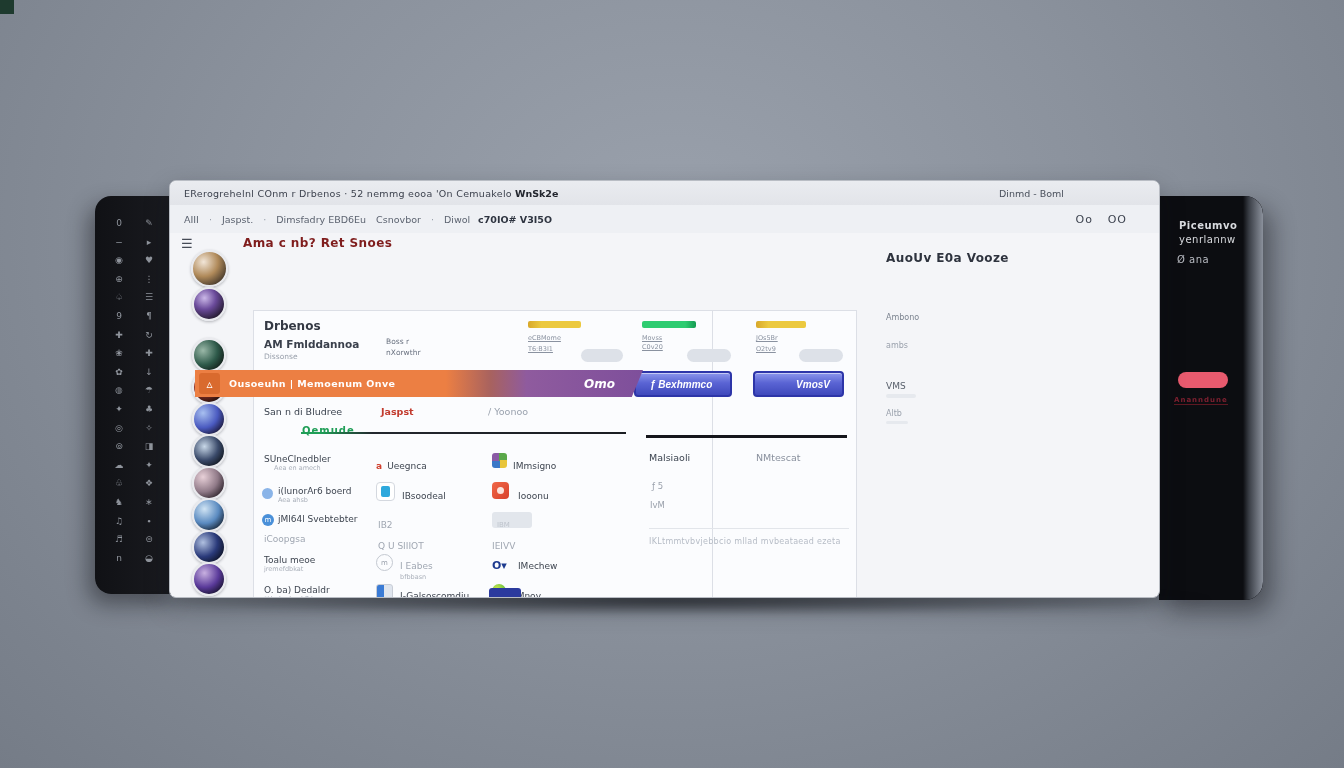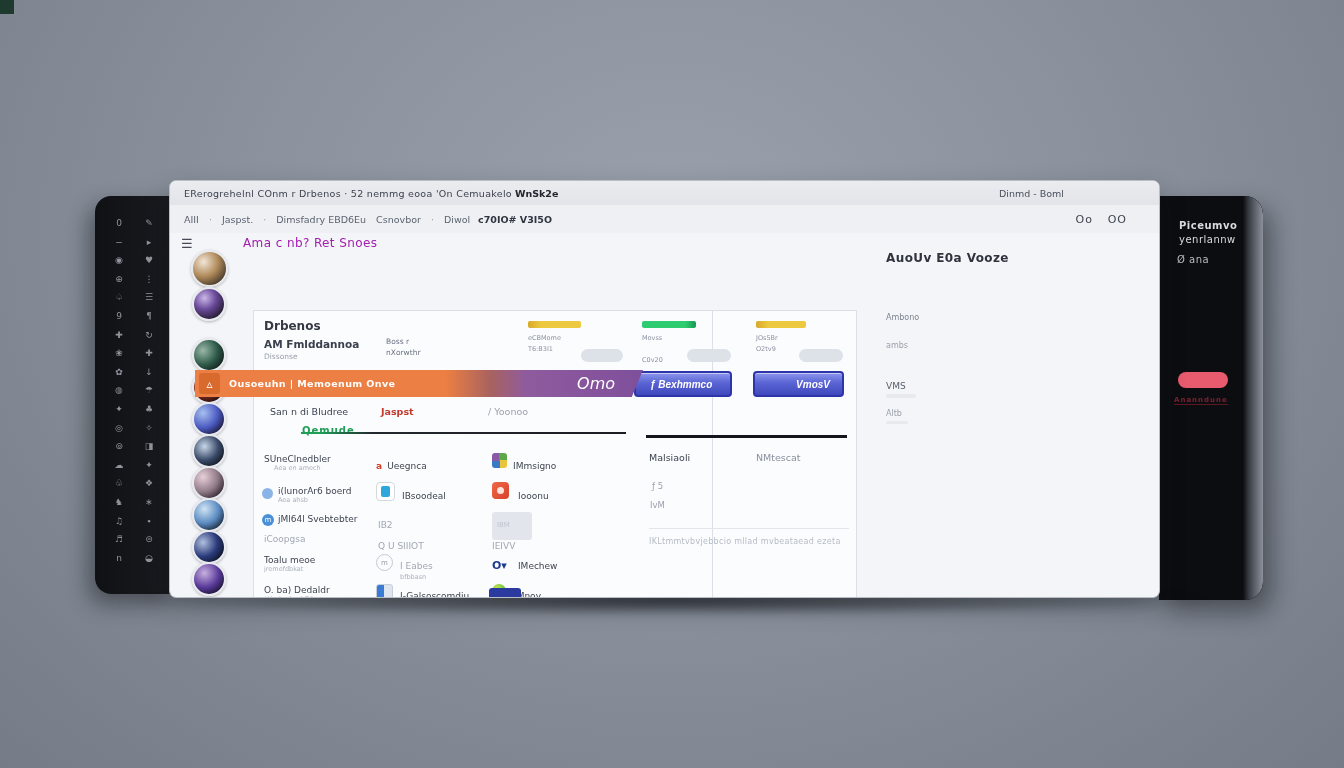--- a/index.html
+++ b/index.html
@@ -34,21 +34,21 @@
   .titlebar .bold{font-weight:bold;color:#23262e;margin-left:3px;}
   .titlebar .rt{position:absolute;right:95px;color:#4a505c;}
   .menubar{position:absolute;left:0;top:24px;width:100%;height:28px;background:#eef0f4;
     border-bottom:1px solid #d8dbe1;display:flex;align-items:center;font-size:9.5px;color:#5c6370;}
   .menubar .mi{margin-left:10px;cursor:default;}
   .menubar .sep{margin-left:10px;color:#9aa0ab;}
   .menubar .hl{margin-left:8px;font-weight:bold;color:#2e3440;}
   .menubar .micon{position:absolute;font-size:11px;color:#3e4450;letter-spacing:1px;cursor:pointer;}
   .content{position:absolute;left:0;top:52px;width:989px;height:364px;background:#f4f5f8;}
   .hamburger{font-size:13px;color:#454b56;cursor:pointer;}
-  .page-title{font-size:12px;font-weight:normal;color:#a21caf;letter-spacing:.4px;}
+  .page-title{font-size:12px;font-weight:bold;color:#7f1d1d;letter-spacing:.4px;}
   
   .avatar{width:30px;height:30px;border-radius:50%;border:2px solid #e9eaee;box-shadow:0 1px 3px rgba(20,24,32,.3);cursor:pointer;}
   .av1{background:radial-gradient(circle at 32% 30%, #f2e6d8 0%, #b08a5a 45%, #3a3026 85%);}
   .av2{background:radial-gradient(circle at 35% 30%, #cbb8e8 0%, #6a4a9a 40%, #1a1420 85%);}
   .av3{background:radial-gradient(circle at 30% 35%, #9ab8a8 0%, #2e5a4a 50%, #101a16 85%);}
   .av4{background:radial-gradient(circle at 35% 30%, #e8a090 0%, #8a2e22 45%, #140c0a 85%);}
   .av5{background:radial-gradient(circle at 30% 30%, #a8c0f0 0%, #4a5ac0 50%, #181430 85%);}
   .av6{background:radial-gradient(circle at 35% 35%, #c8d8e8 0%, #3a4a6a 50%, #0e1218 85%);}
   .av7{background:radial-gradient(circle at 30% 30%, #e8d0d8 0%, #907a88 50%, #2a2028 85%);}
   .av8{background:radial-gradient(circle at 35% 30%, #d0e4f4 0%, #5a8ac0 50%, #142030 85%);}
@@ -57,31 +57,31 @@
   
   .card{left:83px;top:77px;width:602px;height:335px;background:#fbfcfe;border:1px solid #dcdfe6;}
   .card-divider{left:458px;top:0;width:1px;height:335px;background:#dcdfe6;}
   .sec-title{font-size:12px;font-weight:bold;color:#343944;}
   .u-name{font-size:10.5px;font-weight:bold;color:#3a404c;}
   .u-sub{font-size:7.5px;color:#9aa1ac;}
   .meta{font-size:7.5px;color:#6a7280;line-height:11px;}
   .statbar{height:7px;border-radius:2px;}
   .sb-yellow{background:linear-gradient(90deg,#d8a82a 0%,#ecc93f 25%,#ecc93f 100%);}
   .sb-green{background:linear-gradient(90deg,#2ecc71 0%,#2ecc71 80%,#159a52 100%);}
-  .stat-l{font-size:6.5px;color:#8a92a0;line-height:10px;}
+  .stat-l{font-size:6.5px;color:#8a92a0;line-height:10px;text-decoration:underline;}
   .pill{background:#dde1e8;border:none;border-radius:7px;width:42px;height:13px;cursor:pointer;}
   
   .banner{left:25px;top:137px;width:448px;height:27px;cursor:pointer;
     background:linear-gradient(90deg,#ec7f43 0%,#ec7f43 56%,#a8625f 66%,#8f5b9e 74%,#7e4f9b 100%);
     clip-path:polygon(0 0,100% 0,97.5% 100%,0 100%);display:flex;align-items:center;
     box-shadow:0 2px 5px rgba(120,60,20,.35);}
   .banner-ic{width:21px;height:21px;margin-left:4px;background:#d96a2e;border-radius:3px;
     display:flex;align-items:center;justify-content:center;color:#fff;font-size:12px;font-weight:bold;}
   .banner-tx{color:#fff;font-size:9.5px;font-weight:bold;margin-left:9px;letter-spacing:.4px;}
-  .banner-rt{position:absolute;right:28px;color:#fff;font-size:16px;font-style:italic;font-weight:normal;}
+  .banner-rt{position:absolute;right:28px;color:#fff;font-size:12px;font-style:italic;font-weight:bold;}
   
   .blue-btn{position:absolute;height:26px;border:2px solid #2d35a8;border-radius:4px;cursor:pointer;
     background:linear-gradient(180deg,#8c96ec 0%,#5a64d4 45%,#3f49bc 100%);
     color:#fff;font-size:10px;font-weight:bold;font-style:italic;box-shadow:0 1px 0 rgba(255,255,255,.5) inset;}
   
   .tab{font-size:9.5px;color:#3c4450;cursor:pointer;}
   .tab.red{color:#c23b2e;font-weight:bold;}
   .tab.gray{color:#9aa2ae;}
   .green-label{font-size:10px;font-weight:bold;color:#1f9e57;letter-spacing:1px;}
   .gb-line{height:2px;background:linear-gradient(90deg,#1f9e57 0%,#1f9e57 6%,#23272e 22%,#1a1d22 100%);}
@@ -225,32 +225,32 @@
           <div>nXorwthr</div>
         </div>
 
         <div class="abs statbar sb-yellow" style="left:274px;top:10px;width:53px;"></div>
         <div class="abs stat-l" style="left:274px;top:22px;">eCBMome</div>
         <div class="abs stat-l" style="left:274px;top:33px;">T6:B3I1</div>
         <button class="abs pill" style="left:327px;top:38px;"></button>
 
         <div class="abs statbar sb-green" style="left:388px;top:10px;width:54px;"></div>
         <div class="abs stat-l" style="left:388px;top:22px;">Movss</div>
-        <div class="abs stat-l" style="left:388px;top:44px;">C0v20</div>
+        <div class="abs stat-l" style="left:388px;top:31px;">C0v20</div>
         <button class="abs pill" style="left:433px;top:38px;width:44px;"></button>
 
         <div class="abs statbar sb-yellow" style="left:502px;top:10px;width:50px;"></div>
         <div class="abs stat-l" style="left:502px;top:22px;">JOs5Br</div>
         <div class="abs stat-l" style="left:502px;top:33px;">O2tv9</div>
         <button class="abs pill" style="left:545px;top:38px;width:44px;"></button>
 
         <button class="blue-btn" style="left:380px;top:60px;width:98px;text-align:left;padding-left:14px;">ƒ Bexhmmco</button>
         <button class="blue-btn" style="left:499px;top:60px;width:91px;text-align:right;padding-right:12px;">VmosV</button>
 
-        <div class="abs tab" style="left:16px;top:95px;text-align:right;">San n di Bludree</div>
+        <div class="abs tab" style="left:10px;top:95px;text-align:right;">San n di Bludree</div>
         <div class="abs tab red" style="left:127px;top:95px;">Jaspst</div>
         <div class="abs tab gray" style="left:234px;top:95px;">/ Yoonoo</div>
 
         <div class="abs green-label" style="left:2px;top:114px;margin-left:46px;">Qemude</div>
         <div class="abs gb-line" style="left:47px;top:121px;width:325px;"></div>
 
         <div class="abs black-line" style="left:392px;top:124px;width:201px;"></div>
 
         <div class="abs" style="left:10px;top:143px;text-align:center;">
           <div class="row-title">SUneClnedbler</div>
@@ -303,21 +303,21 @@
         </div>
 
         <div class="abs" style="left:238px;top:143px;">
           <span class="appic ic-multi" style="left:0;top:-1px;"></span>
           <span class="row-title" style="margin-left:21px;">IMmsigno</span>
         </div>
         <div class="abs" style="left:238px;top:173px;">
           <span class="appic ic-redsq" style="left:0;top:-2px;"></span>
           <span class="row-title" style="margin-left:26px;">Iooonu</span>
         </div>
-        <div class="abs graypill-s" style="left:238px;top:201px;width:40px;height:28px;">
+        <div class="abs graypill-s" style="left:238px;top:201px;width:40px;height:16px;">
           <span class="row-title gray" style="font-size:7px;margin-left:5px;opacity:.55;">IBM</span>
         </div>
         <div class="abs" style="left:238px;top:223px;">
           <span class="row-title gray">IEIVV</span>
         </div>
         <div class="abs" style="left:238px;top:243px;">
           <span class="ic-navy">O▾</span>
           <span class="row-title" style="margin-left:6px;">IMechew</span>
         </div>
         <div class="abs" style="left:238px;top:273px;">

